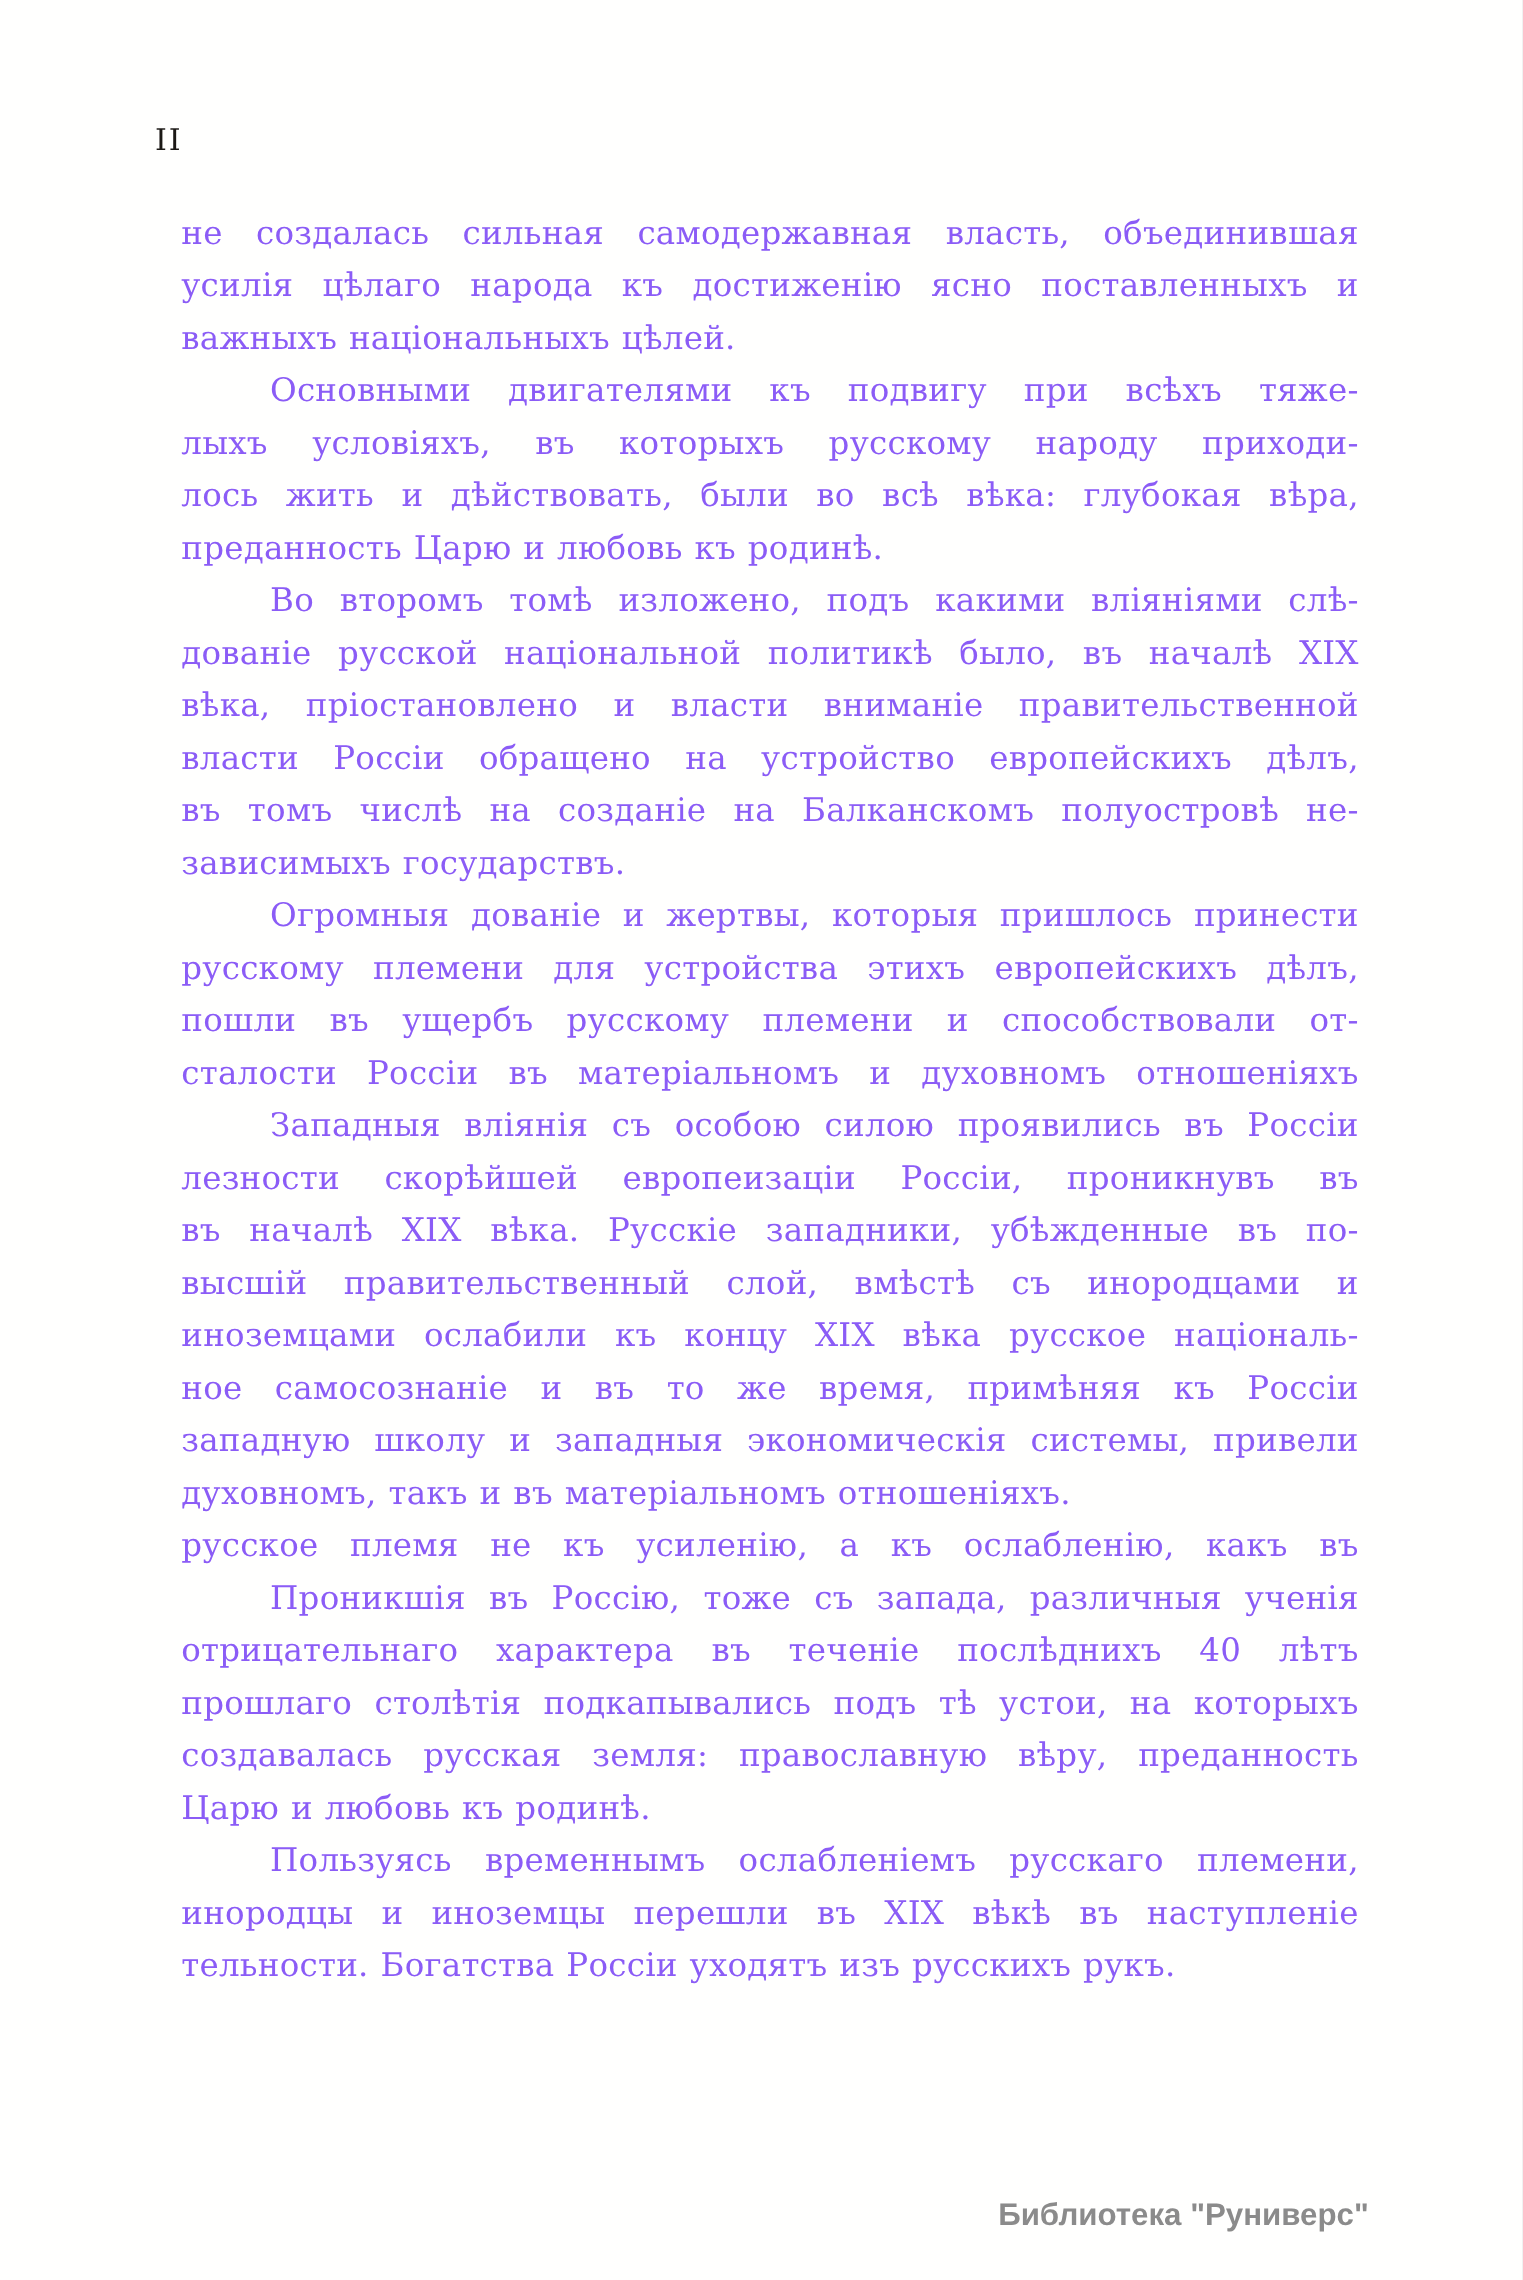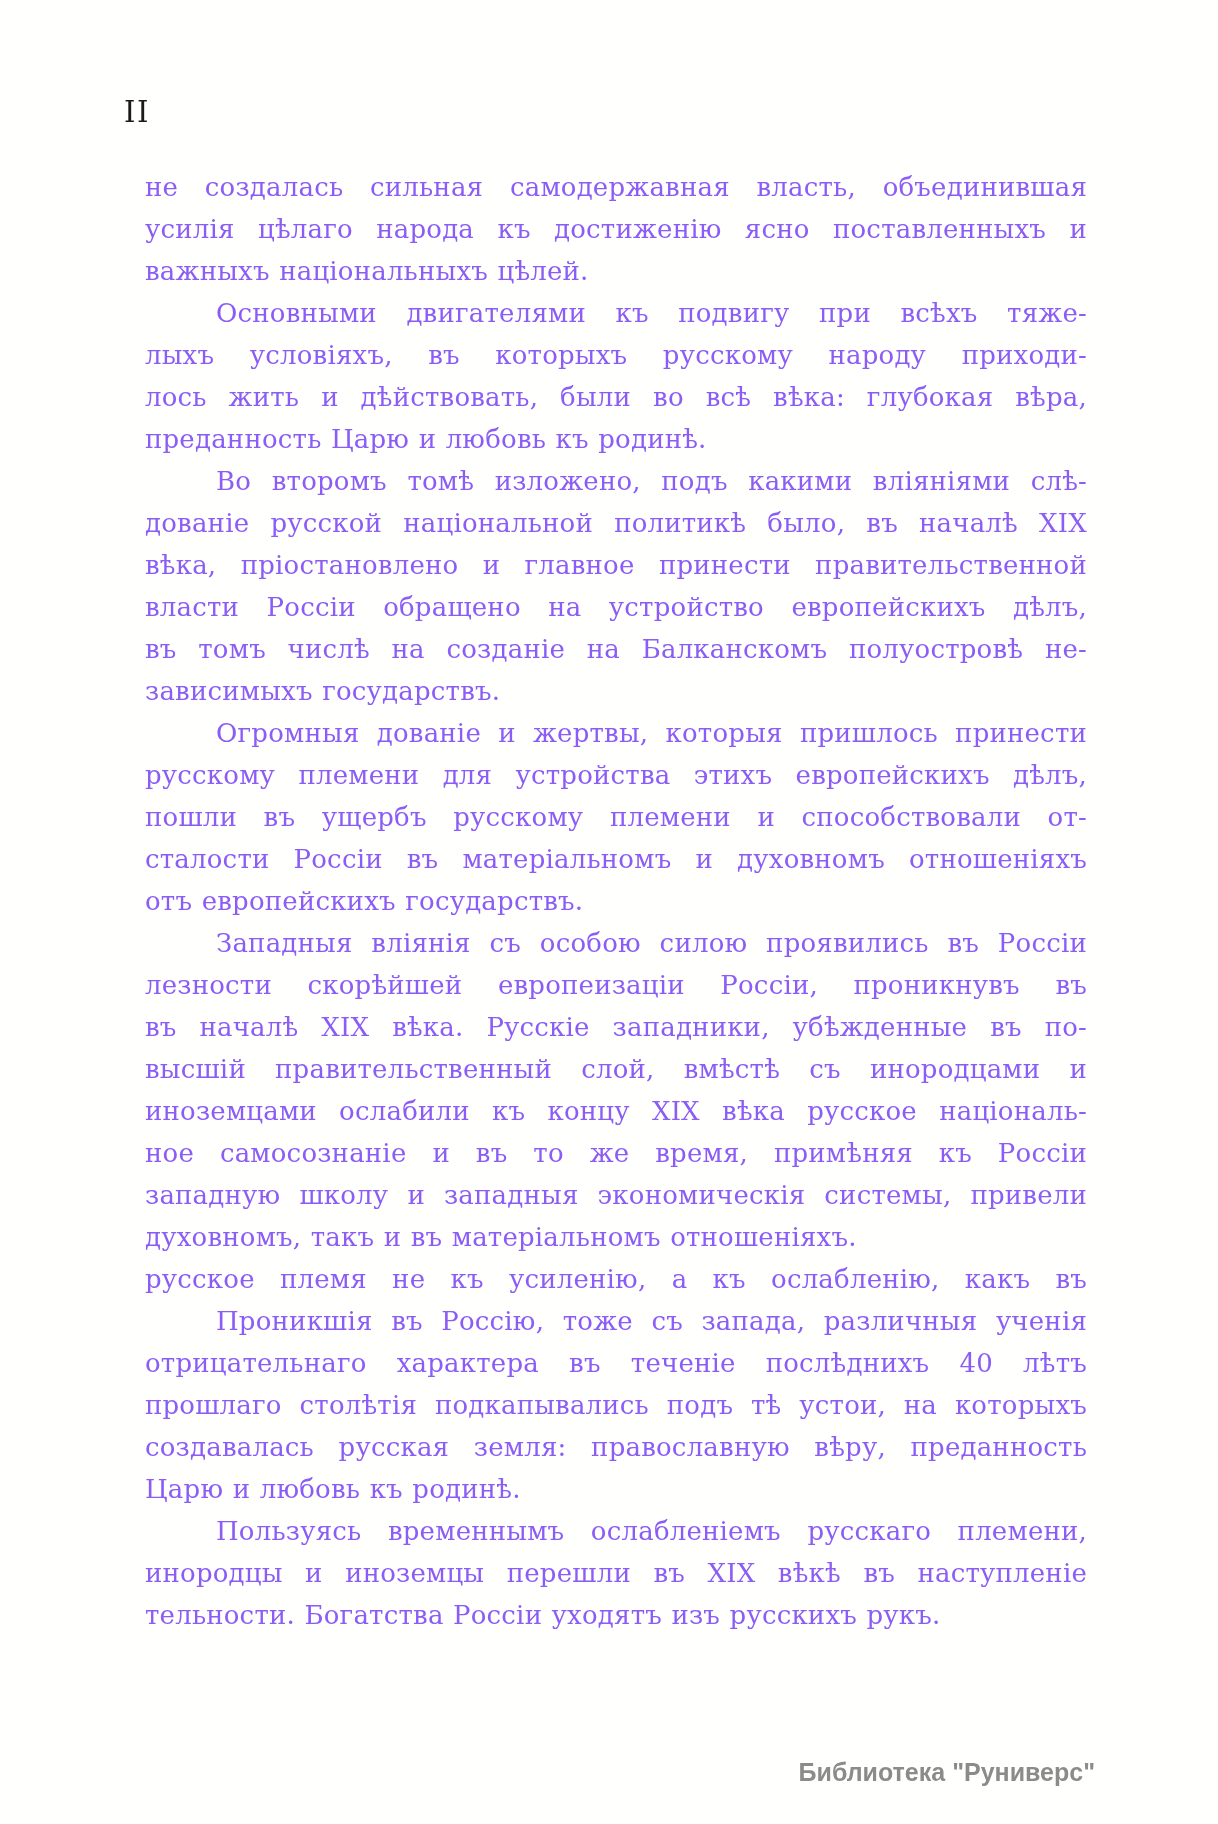--- a/index.html
+++ b/index.html
@@ -13,21 +13,21 @@
     height: 1824px;
     margin: 0 auto;
     background: #fffffe;
     overflow: hidden;
     font-family: "DejaVu Serif", "Liberation Serif", serif;
   }
   .page-number {
     position: absolute;
     left: 124px;
     top: 99px;
-    font-size: 29px;
+    font-size: 24px;
     line-height: 26px;
     color: #1c1916;
     letter-spacing: 1.5px;
   }
   .text-block {
     position: absolute;
     left: 145px;
     top: 166px;
     width: 942px;
     color: #8b5cf6;
@@ -79,31 +79,30 @@
       </div>
       <div class="para">
         <div class="line indent-first">Основными двигателями къ подвигу при всѣхъ тяже-</div>
         <div class="line">лыхъ условіяхъ, въ которыхъ русскому народу приходи-</div>
         <div class="line">лось жить и дѣйствовать, были во всѣ вѣка: глубокая вѣра,</div>
         <div class="line para-last">преданность Царю и любовь къ родинѣ.</div>
       </div>
       <div class="para">
         <div class="line indent-first">Во второмъ томѣ изложено, подъ какими вліяніями слѣ-</div>
         <div class="line">дованіе русской національной политикѣ было, въ началѣ XIX</div>
-        <div class="line">вѣка, пріостановлено и главное принести правительственной</div>
+        <div class="line">вѣка, пріостановлено и власти вниманіе правительственной</div>
         <div class="line">власти Россіи обращено на устройство европейскихъ дѣлъ,</div>
         <div class="line">въ томъ числѣ на созданіе на Балканскомъ полуостровѣ не-</div>
         <div class="line para-last">зависимыхъ государствъ.</div>
       </div>
       <div class="para">
         <div class="line indent-first">Огромныя дованіе и жертвы, которыя пришлось принести</div>
         <div class="line">русскому племени для устройства этихъ европейскихъ дѣлъ,</div>
         <div class="line">пошли въ ущербъ русскому племени и способствовали от-</div>
         <div class="line">сталости Россіи въ матеріальномъ и духовномъ отношеніяхъ</div>
-        <div class="line para-last">отъ европейскихъ государствъ.</div>
       </div>
       <div class="para">
         <div class="line indent-first">Западныя вліянія съ особою силою проявились въ Россіи</div>
         <div class="line">лезности скорѣйшей европеизаціи Россіи, проникнувъ въ</div>
         <div class="line">въ началѣ XIX вѣка. Русскіе западники, убѣжденные въ по-</div>
         <div class="line">высшій правительственный слой, вмѣстѣ съ инородцами и</div>
         <div class="line">иноземцами ослабили къ концу XIX вѣка русское національ-</div>
         <div class="line">ное самосознаніе и въ то же время, примѣняя къ Россіи</div>
         <div class="line">западную школу и западныя экономическія системы, привели</div>
         <div class="line para-last">духовномъ, такъ и въ матеріальномъ отношеніяхъ.</div>

